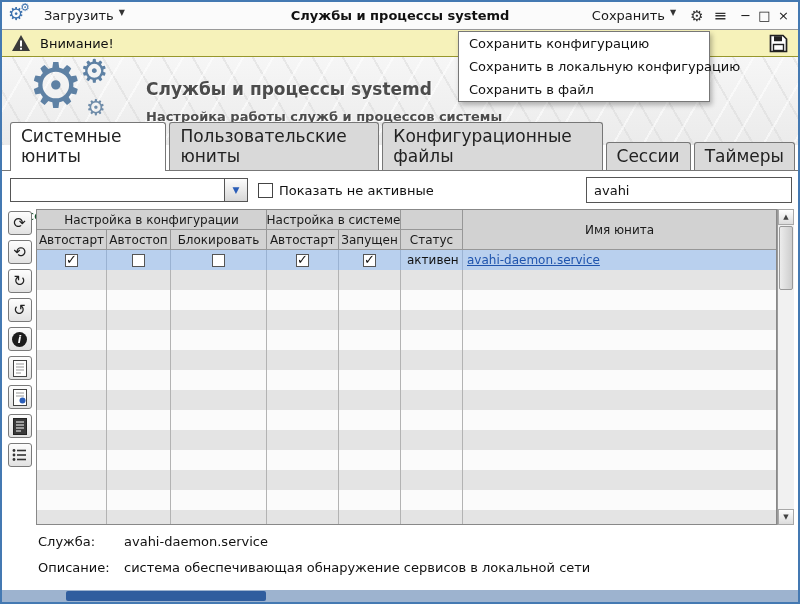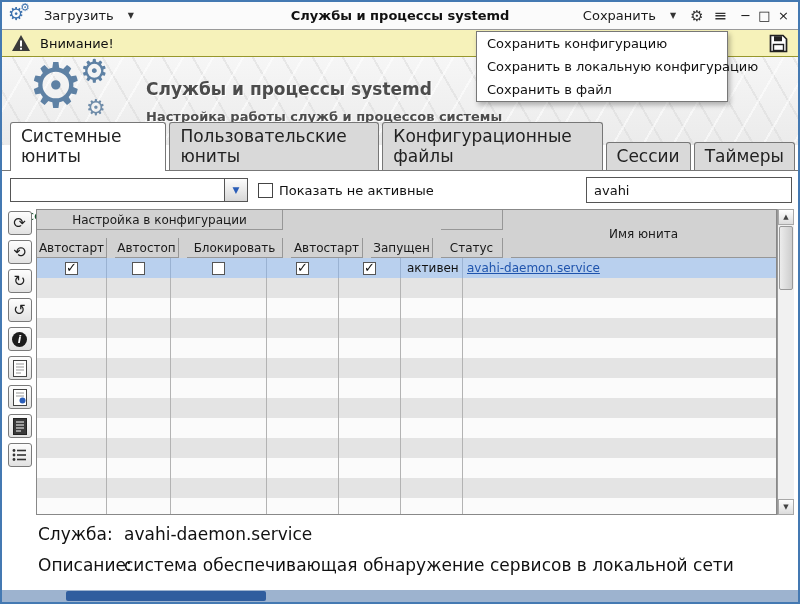--- a/index.html
+++ b/index.html
@@ -7,36 +7,36 @@
 
   .window { width:800px; height:604px; border:2px solid #4479b2; background:#fff;
             position:relative; display:flex; flex-direction:column; overflow:hidden; }
 
   
   .titlebar { height:28px; background:#fbfbfb; border-bottom:1px solid #9a9a9a;
               display:flex; align-items:center; padding:0 6px; gap:8px; position:relative; flex:0 0 auto; }
   .app-icon { position:relative; width:24px; height:22px; flex:0 0 auto; }
   .app-icon .g-big { position:absolute; left:0; top:-2px; font-size:18px; color:#3c71ae; }
   .app-icon .g-small { position:absolute; left:12px; top:-4px; font-size:11px; color:#3c71ae; }
-  .tb-btn { display:flex; align-items:center; gap:14px; font-size:13px; color:#1a1a1a; padding:2px 4px; z-index:2; }
+  .tb-btn { display:flex; gap:5px; font-size:13px; color:#1a1a1a; padding:2px 4px; z-index:2; }
   .tb-arrow { font-size:8px; color:#333; }
   .titlebar-title { position:absolute; left:0; right:0; text-align:center; font-weight:bold; font-size:13px; color:#111; pointer-events:none; }
   .tb-right { margin-left:auto; display:flex; align-items:center; gap:10px; z-index:2; }
   .tb-icon { font-size:15px; color:#333; }
   .hamburger { font-size:16px; color:#333; }
   .win-controls { display:flex; align-items:center; gap:2px; }
   .win-controls span { font-size:13px; width:17px; text-align:center; color:#222; }
 
   
   .warning-bar { height:27px; background:#f6f2ba; border-bottom:1px solid #97972c;
                  display:flex; align-items:center; padding:0 9px; gap:9px; font-size:13px; color:#111; flex:0 0 auto; }
   .warning-bar .spacer { flex:1; }
 
   
-  .menu-popup { position:absolute; left:474px; top:29px; width:252px; background:#fff;
+  .menu-popup { position:absolute; left:456px; top:29px; width:252px; background:#fff;
                 border:1px solid #777; box-shadow:2px 3px 5px rgba(0,0,0,.28); z-index:50; }
   .menu-item { padding:4px 10px; font-size:13px; color:#111; white-space:nowrap; }
 
   
   .banner { height:88px; flex:0 0 auto;
             background:
               repeating-linear-gradient(120deg, rgba(255,255,255,.55) 0 2px, transparent 2px 26px),
               repeating-linear-gradient(60deg, rgba(214,214,214,.45) 0 2px, transparent 2px 26px),
               linear-gradient(#f6f6f6,#ebebeb);
             display:flex; align-items:center; padding-left:26px; gap:26px; }
@@ -71,21 +71,21 @@
   .toolbar { width:30px; display:flex; flex-direction:column; gap:5px; padding:2px 3px 0 0; align-items:center; flex:0 0 auto; }
   .tool-btn { width:24px; height:24px; border:1px solid #7a7a7a; border-radius:3px;
               background:linear-gradient(#fdfdfd,#e2e2e2); display:flex; align-items:center; justify-content:center;
               font-size:15px; color:#222; }
   .info-badge { width:15px; height:15px; border-radius:50%; background:#1d1d1d; color:#fff; font-size:10px;
                 font-weight:bold; font-style:italic; display:flex; align-items:center; justify-content:center; }
 
   .table-wrap { flex:1; display:flex; min-width:0; }
   .table { flex:1; border:1px solid #888; display:flex; flex-direction:column; min-width:0; }
   .grid-cols { display:grid; grid-template-columns:70px 64px 96px 72px 62px 62px 1fr; }
-  .thead { grid-template-rows:20px 20px; background:#d2d2d2; font-size:12px; color:#1a1a1a; flex:0 0 auto;gap:8px; }
+  .thead { grid-template-rows:20px 20px; background:#d2d2d2; font-size:12px; color:#1a1a1a; flex:0 0 auto; }
   .th { border-right:1px solid #979797; border-bottom:1px solid #979797; display:flex; align-items:center; justify-content:center; overflow:hidden; white-space:nowrap; }
   .th.group-config { grid-column:1/4; }
   .th.group-system { grid-column:4/6; }
   .th.group-spacer { grid-column:6/7; }
   .th.name-col { grid-column:7/8; grid-row:1/3; border-right:none; }
 
   .tbody { flex:1; background:#a21caf; overflow:hidden; display:flex; flex-direction:column; }
   .trow { height:20px; flex:0 0 auto; }
   .trow .cell { border-right:1px solid #b3b3b3; display:flex; align-items:center; justify-content:center; font-size:12px; overflow:hidden; white-space:nowrap; }
   .trow .cell:last-child { border-right:none; }
@@ -100,21 +100,21 @@
   .trow.filler.even { background:#fbfbfb; }
 
   .vscroll { width:17px; border-left:1px solid #999; display:flex; flex-direction:column; background:#f1f1f1; flex:0 0 auto; }
   .vs-btn { height:16px; background:linear-gradient(#fefefe,#dcdcdc); border:1px solid #a8a8a8; font-size:7px;
             display:flex; align-items:center; justify-content:center; color:#444; flex:0 0 auto; }
   .vs-track { flex:1; position:relative; }
   .vs-thumb { position:absolute; top:1px; left:1px; right:1px; height:64px;
               background:linear-gradient(90deg,#ececec,#cdcdcd); border:1px solid #999; border-radius:2px; }
 
   
-  .details { padding:9px 8px 4px 36px; font-size:17px; color:#111; flex:0 0 auto;border-radius:32px; }
+  .details { padding:9px 8px 4px 36px; font-size:13px; color:#111; flex:0 0 auto;border-radius:32px; }
   .detail-row { display:flex; margin-bottom:11px; }
   .detail-label { width:86px; flex:0 0 auto; }
 
   
   .hscroll { height:12px; background:#9db3cf; position:relative; flex:0 0 auto; margin-top:auto; }
   .hs-thumb { position:absolute; left:64px; width:200px; top:1px; bottom:1px; background:#2f5d9e; border-radius:2px; }
 
   svg { display:block; }
 </style>
 </head>
@@ -267,20 +267,21 @@
             </svg>
           </span>
       </div>
     </div>
 
     <div class="table-wrap">
       <div class="table">
 
         <div class="grid-cols thead">
           <div class="th group-config">Настройка в конфигурации</div>
+          <div class="th group-system">Настройка в системе</div>
           <div class="th group-spacer"></div>
           <div class="th name-col">Имя юнита</div>
           <div class="th">Автостарт</div>
           <div class="th">Автостоп</div>
           <div class="th">Блокировать</div>
           <div class="th">Автостарт</div>
           <div class="th">Запущен</div>
           <div class="th">Статус</div>
         </div>
 

